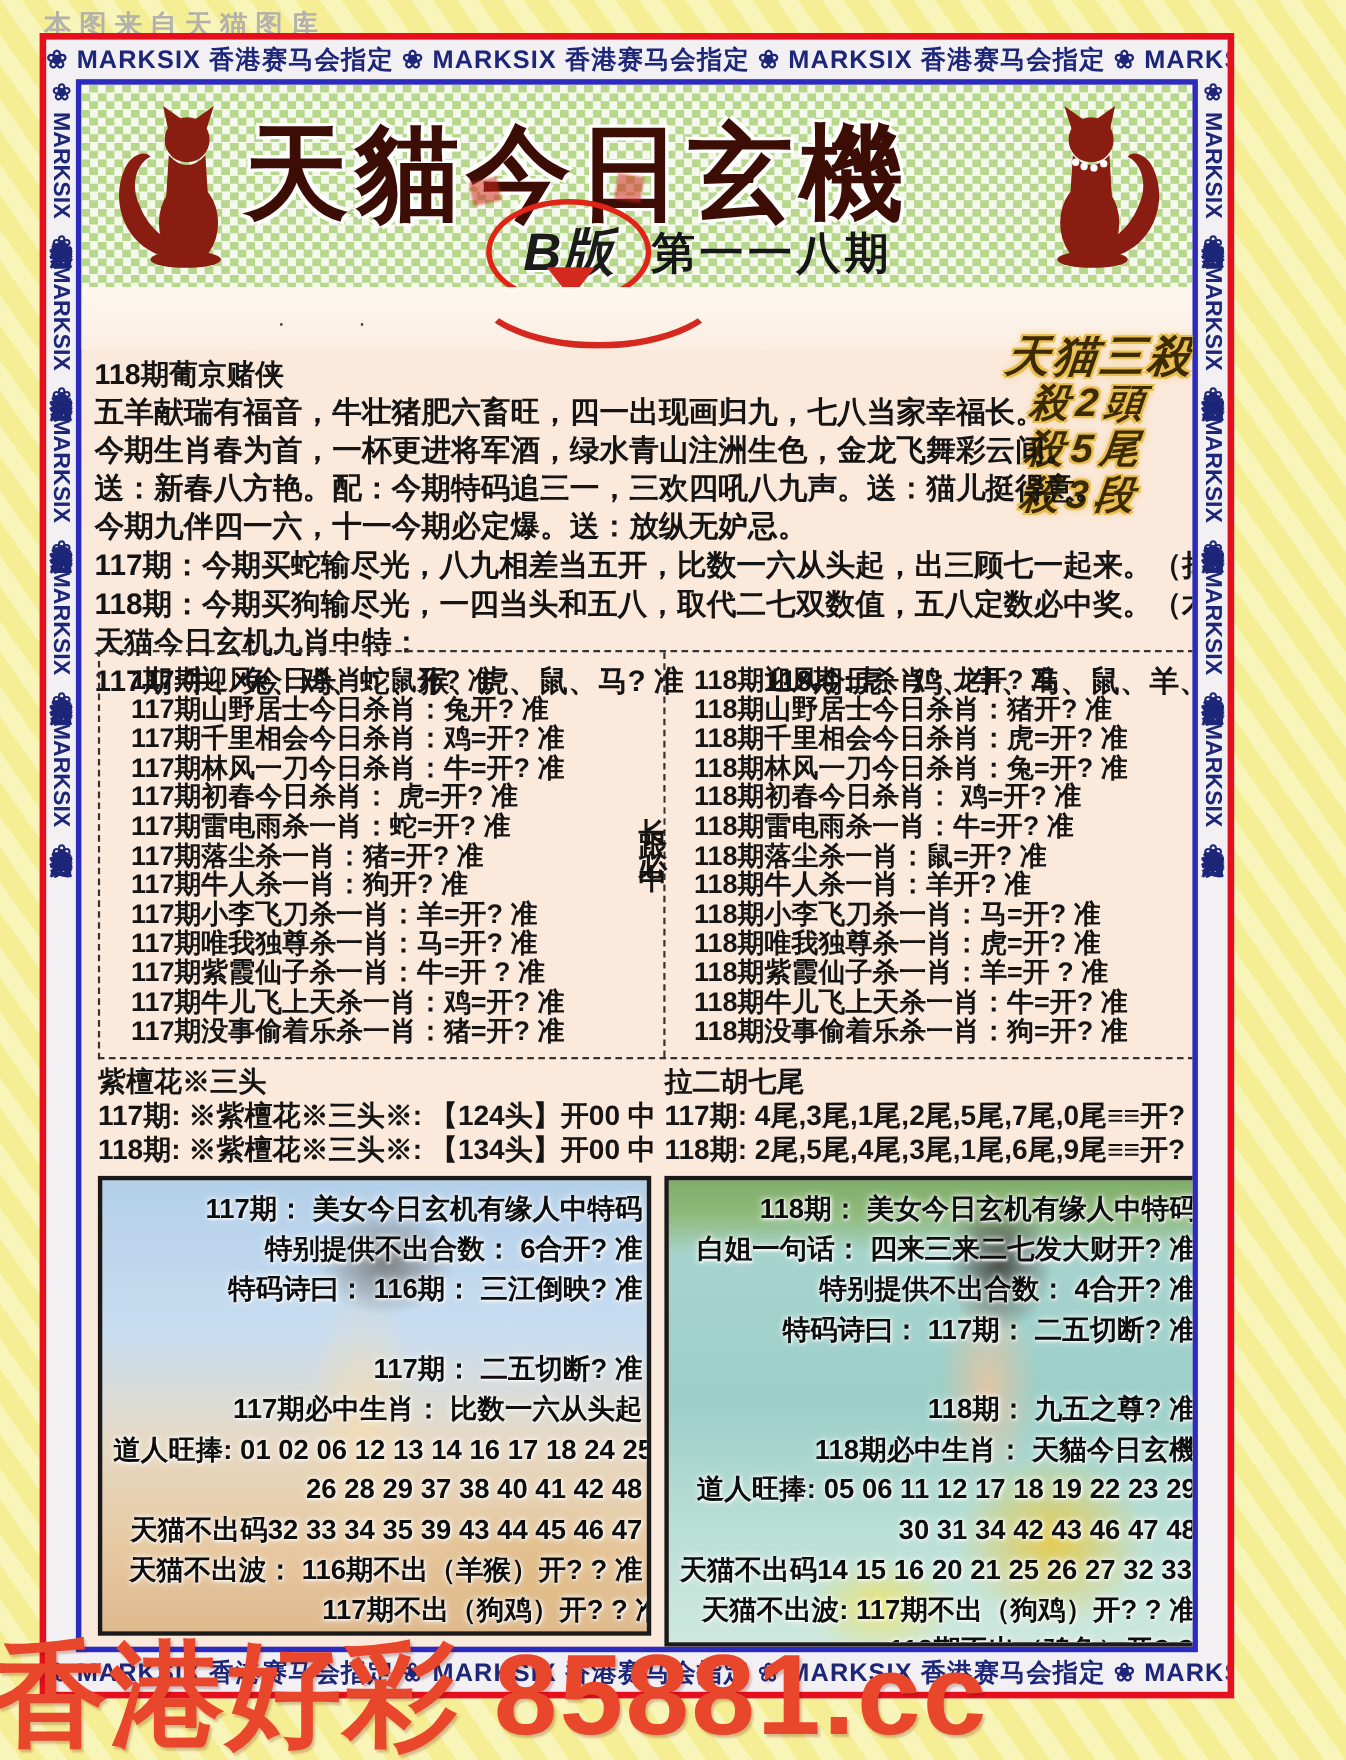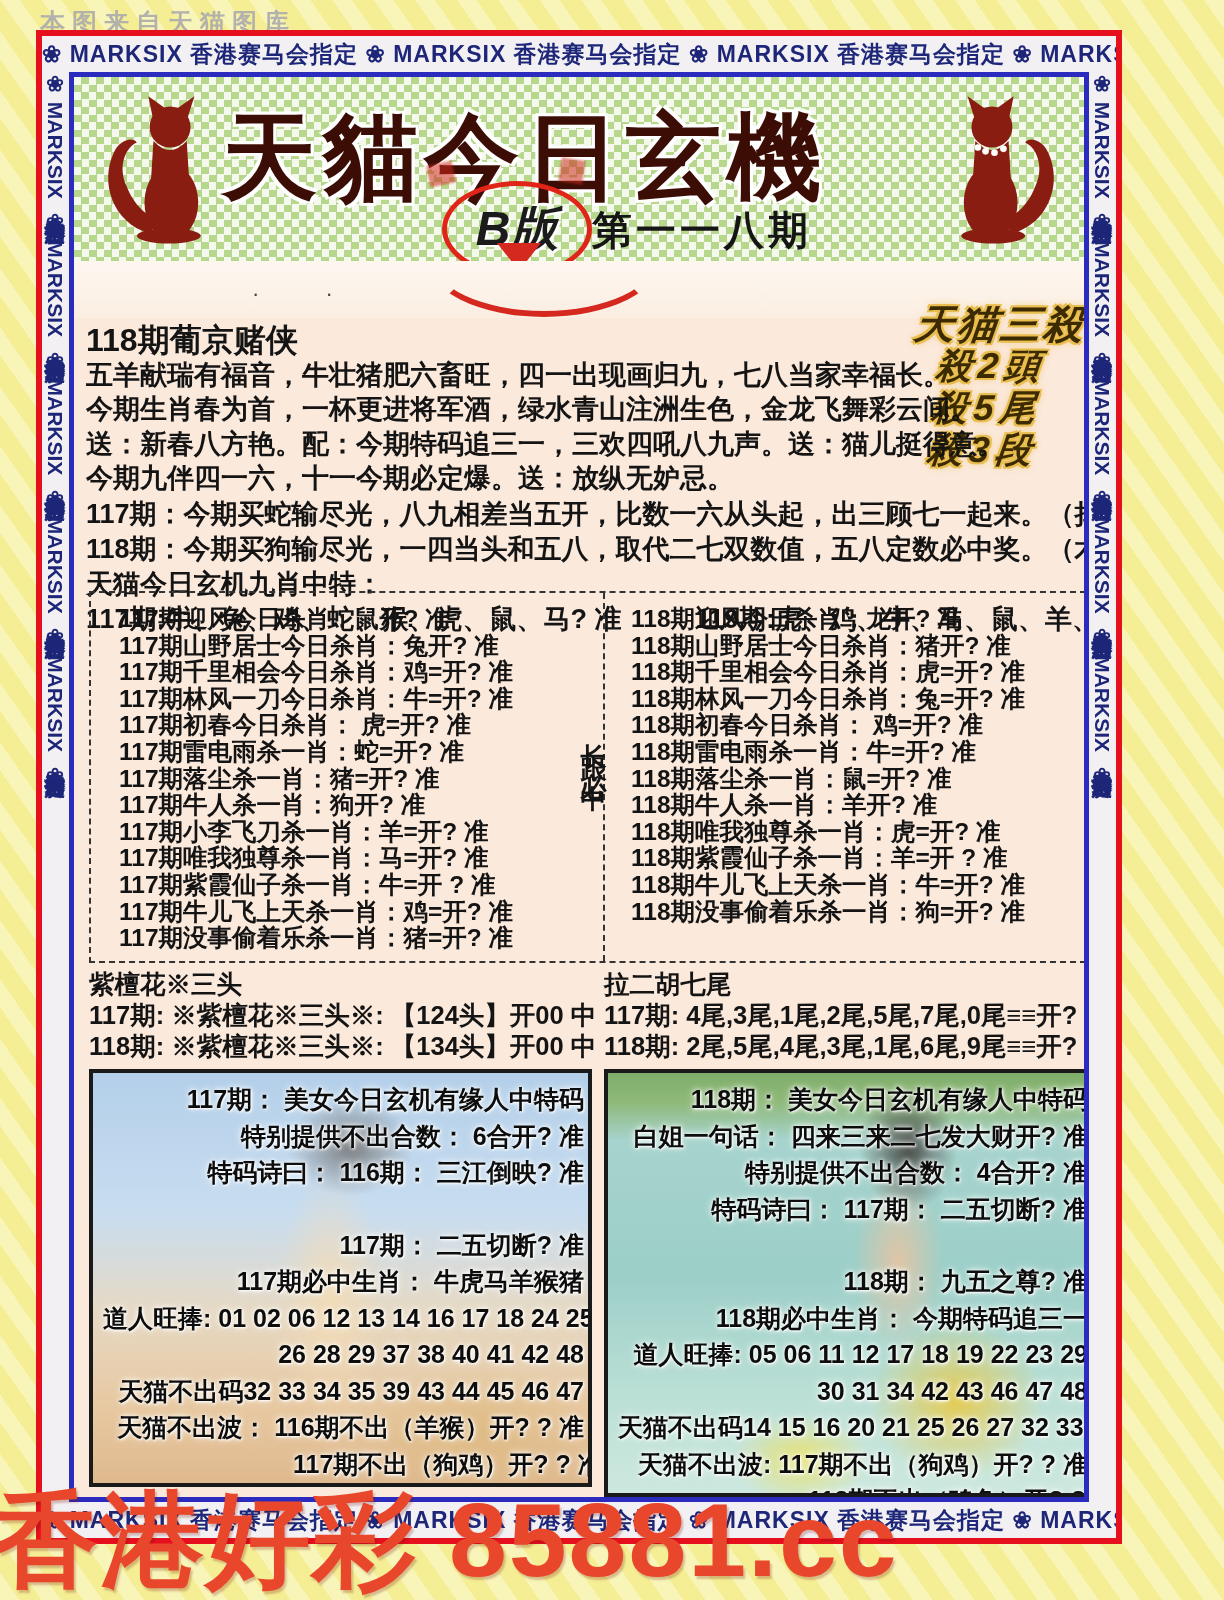--- a/index.html
+++ b/index.html
@@ -90,21 +90,21 @@
   }
   .sansha div {
     text-shadow:-2px -2px 0 #e9bd4e, 2px -2px 0 #e9bd4e, -2px 2px 0 #e9bd4e,
                  2px 2px 0 #e9bd4e, 0 0 9px #e9bd4e;
   }
   .sansha .s0 { font-size:40px; letter-spacing:3px; }
   .sansha .s1,.sansha .s2,.sansha .s3 { margin-left:26px; letter-spacing:6px; }
   
   .textcol { position:absolute; color:#141414; font-weight:700; white-space:nowrap; }
   .intro { left:12px; top:246px; font-size:27px; line-height:34.5px; }
-  .intro .t { font-size:32px; }
+  .intro .t { font-size:26px; }
   .forecast { left:12px; top:420px; font-size:27px; line-height:35px; }
   .nine-row { display:flex; gap:74px; }
   
   .killbox {
     position:absolute; left:15px; top:514px; width:1007px; height:372px;
     border:2px dashed #333;
   }
   .kill-divider {
     position:absolute; left:512px; top:0; bottom:0; width:0;
     border-left:2px dashed #333;
@@ -263,20 +263,21 @@
       <div class="kill-mid">长跟必中</div>
       <div class="kill-col kill-right">
         <div>118期迎风今日杀肖：龙开? 准</div>
         <div>118期山野居士今日杀肖：猪开? 准</div>
         <div>118期千里相会今日杀肖：虎=开? 准</div>
         <div>118期林风一刀今日杀肖：兔=开? 准</div>
         <div>118期初春今日杀肖： 鸡=开? 准</div>
         <div>118期雷电雨杀一肖：牛=开? 准</div>
         <div>118期落尘杀一肖：鼠=开? 准</div>
         <div>118期牛人杀一肖：羊开? 准</div>
+        <div>118期小李飞刀杀一肖：马=开? 准</div>
         <div>118期唯我独尊杀一肖：虎=开? 准</div>
         <div>118期紫霞仙子杀一肖：羊=开 ? 准</div>
         <div>118期牛儿飞上天杀一肖：牛=开? 准</div>
         <div>118期没事偷着乐杀一肖：狗=开? 准</div>
       </div>
     </div>
 
     <div class="textcol santou">
       <div>紫檀花※三头</div>
       <div>117期:  ※紫檀花※三头※:  【124头】开00 中</div>
@@ -287,36 +288,36 @@
       <div>117期:  4尾,3尾,1尾,2尾,5尾,7尾,0尾≡≡开?  【准】</div>
       <div>118期:  2尾,5尾,4尾,3尾,1尾,6尾,9尾≡≡开?  【准】</div>
     </div>
 
     <div class="photo photo-left">
       <div class="lines">
         <div>117期： 美女今日玄机有缘人中特码</div>
         <div>特别提供不出合数： 6合开? 准</div>
         <div>特码诗曰：   116期： 三江倒映? 准</div>
         <div class="indent-a">117期： 二五切断? 准</div>
-        <div>117期必中生肖： 牛虎马羊猴猪</div>
+        <div>117期必中生肖： 比数一六从头起</div>
         <div>道人旺捧:  01 02 06 12 13 14 16 17 18 24 25</div>
         <div>26 28 29 37 38 40 41 42 48</div>
         <div>天猫不出码32 33 34 35 39 43 44 45 46 47</div>
         <div>天猫不出波： 116期不出（羊猴）开? ? 准</div>
         <div class="indent-b">117期不出（狗鸡）开? ? 准</div>
       </div>
     </div>
     <div class="photo photo-right">
       <div class="lines">
         <div>118期： 美女今日玄机有缘人中特码</div>
         <div>白姐一句话： 四来三来二七发大财开? 准</div>
         <div>特别提供不出合数： 4合开? 准</div>
         <div>特码诗曰：   117期： 二五切断? 准</div>
         <div class="indent-a">118期： 九五之尊? 准</div>
-        <div>118期必中生肖： 今期特码追三一</div>
+        <div>118期必中生肖： 天貓今日玄機</div>
         <div>道人旺捧:  05 06 11 12 17 18 19 22 23 29</div>
         <div>30 31 34 42 43 46 47 48</div>
         <div>天猫不出码14 15 16 20 21 25 26 27 32 33 37</div>
         <div>天猫不出波:  117期不出（狗鸡）开? ? 准</div>
         <div class="indent-b">118期不出（鸡兔）开? ? 准</div>
       </div>
     </div>
 
   </div>
 </div>

